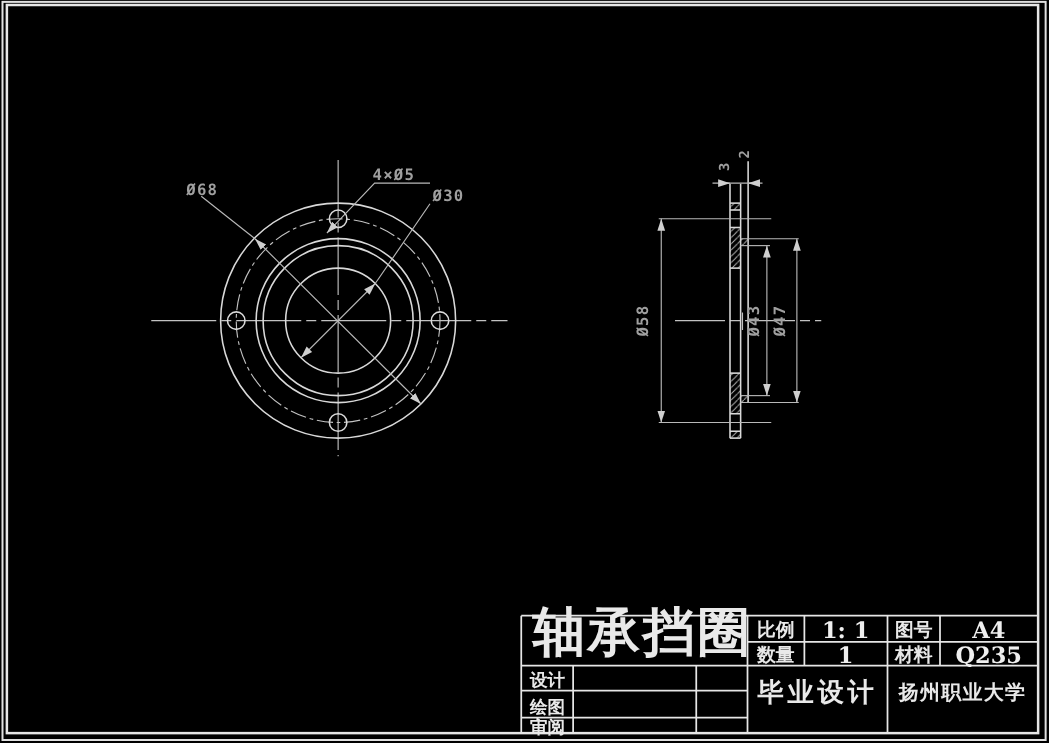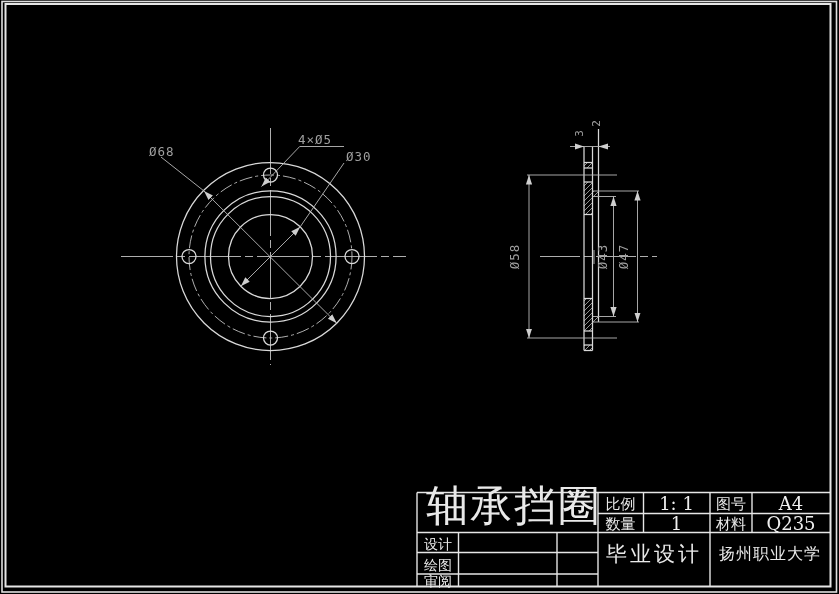--- a/index.html
+++ b/index.html
@@ -1,16 +1,16 @@
 <!DOCTYPE html>
 <html><head>
 <meta charset="utf-8">
 <style>
   html,body{margin:0;padding:0;background:#000;}
-  .stage{position:relative;width:839px;height:594px;background:#000;overflow:hidden;}
+  .stage{position:relative;width:839px;height:594px;background:#000;overflow:hidden;font-weight:bold;}
   svg{display:block;}
   text{fill:#a6a6a6;}
   .dimtxt{font-family:"DejaVu Sans Mono",monospace;font-size:12.5px;fill:#9f9f9f;letter-spacing:1px;}
   .dimtxt-sm{font-family:"DejaVu Sans Mono",monospace;font-size:11px;fill:#9f9f9f;}
   .tb-cn{font-family:"Liberation Sans",sans-serif;fill:#e9e9e9;}
   .tb-val{font-family:"DejaVu Serif",serif;fill:#efefef;}
   .obj{stroke:#d9d9d9;stroke-width:1.25;fill:none;}
   .thin{stroke:#b9b9b9;stroke-width:0.9;fill:none;}
   .cl{stroke:#c2c2c2;stroke-width:0.9;fill:none;}
   .tbl{stroke:#e6e6e6;stroke-width:1.4;fill:none;}

